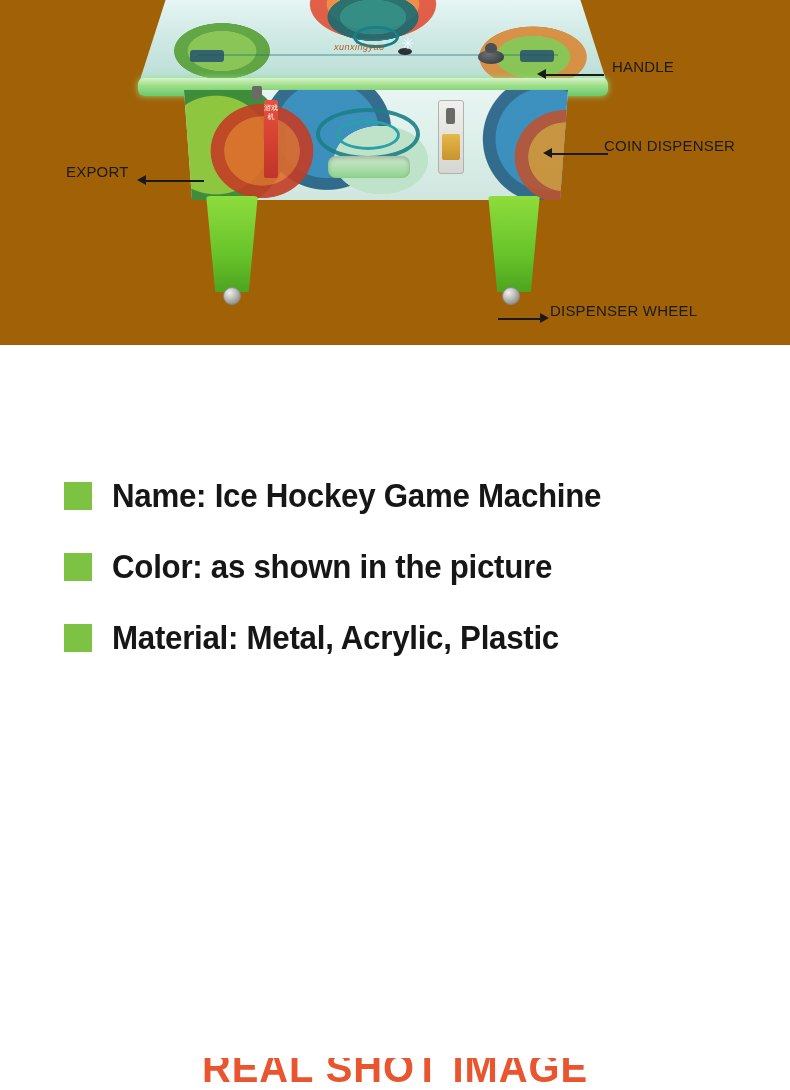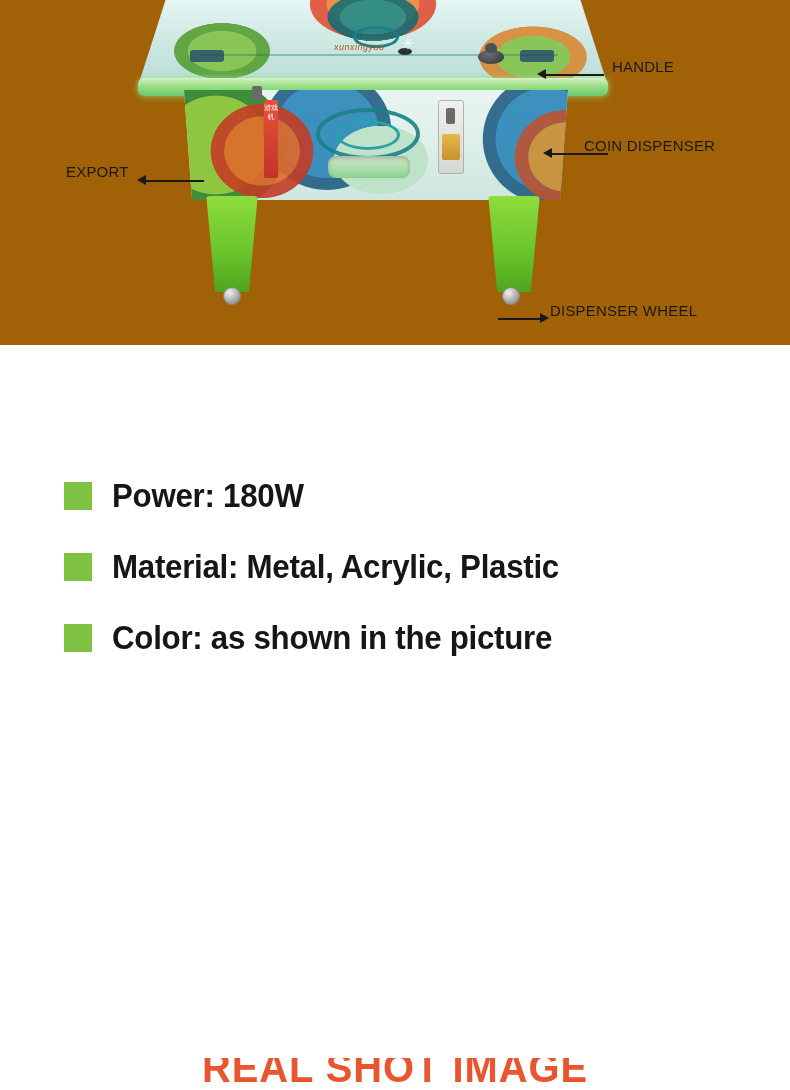--- a/index.html
+++ b/index.html
@@ -236,21 +236,21 @@
   }
   .arrow-left  { border-right: 9px solid #1a1a1a; }
   .arrow-right { border-left: 9px solid #1a1a1a; }
 
   
   #lbl-handle { left: 612px; top: 58px; }
   #lead-handle { left: 546px; top: 74px; width: 58px; }
   #arr-handle { left: 537px; top: 69px; }
 
   
-  #lbl-coin { left: 584px; top: 137px; }
+  #lbl-coin { left: 604px; top: 137px; }
   #lead-coin { left: 552px; top: 153px; width: 56px; }
   #arr-coin { left: 543px; top: 148px; }
 
   
   #lbl-export { left: 66px; top: 163px; }
   #lead-export { left: 146px; top: 180px; width: 58px; }
   #arr-export { left: 137px; top: 175px; }
 
   
   #lbl-wheel { left: 550px; top: 302px; }
@@ -371,35 +371,35 @@
   <div class="arrow arrow-left" id="arr-export"></div>
 
   <div class="callout" id="lbl-wheel">DISPENSER WHEEL</div>
   <div class="lead" id="lead-wheel"></div>
   <div class="arrow arrow-right" id="arr-wheel"></div>
 
 </div>
 
 <div class="spec-list">
 
-
-
   <div class="spec-row">
     <div class="bullet"></div>
-    <div class="spec-text">Power: 180W</div>
+    <div class="spec-text">Name: Ice Hockey Game Machine</div>
+  </div>
+
+
+
+  <div class="spec-row">
+    <div class="bullet"></div>
+    <div class="spec-text">Color: as shown in the picture</div>
   </div>
 
   <div class="spec-row">
     <div class="bullet"></div>
     <div class="spec-text">Material: Metal, Acrylic, Plastic</div>
   </div>
 
-  <div class="spec-row">
-    <div class="bullet"></div>
-    <div class="spec-text">Color: as shown in the picture</div>
-  </div>
-
 
 </div>
 
 <div class="bottom-banner">
   <div class="bottom-banner-text">REAL SHOT IMAGE</div>
 </div>
 
 </body></html>

